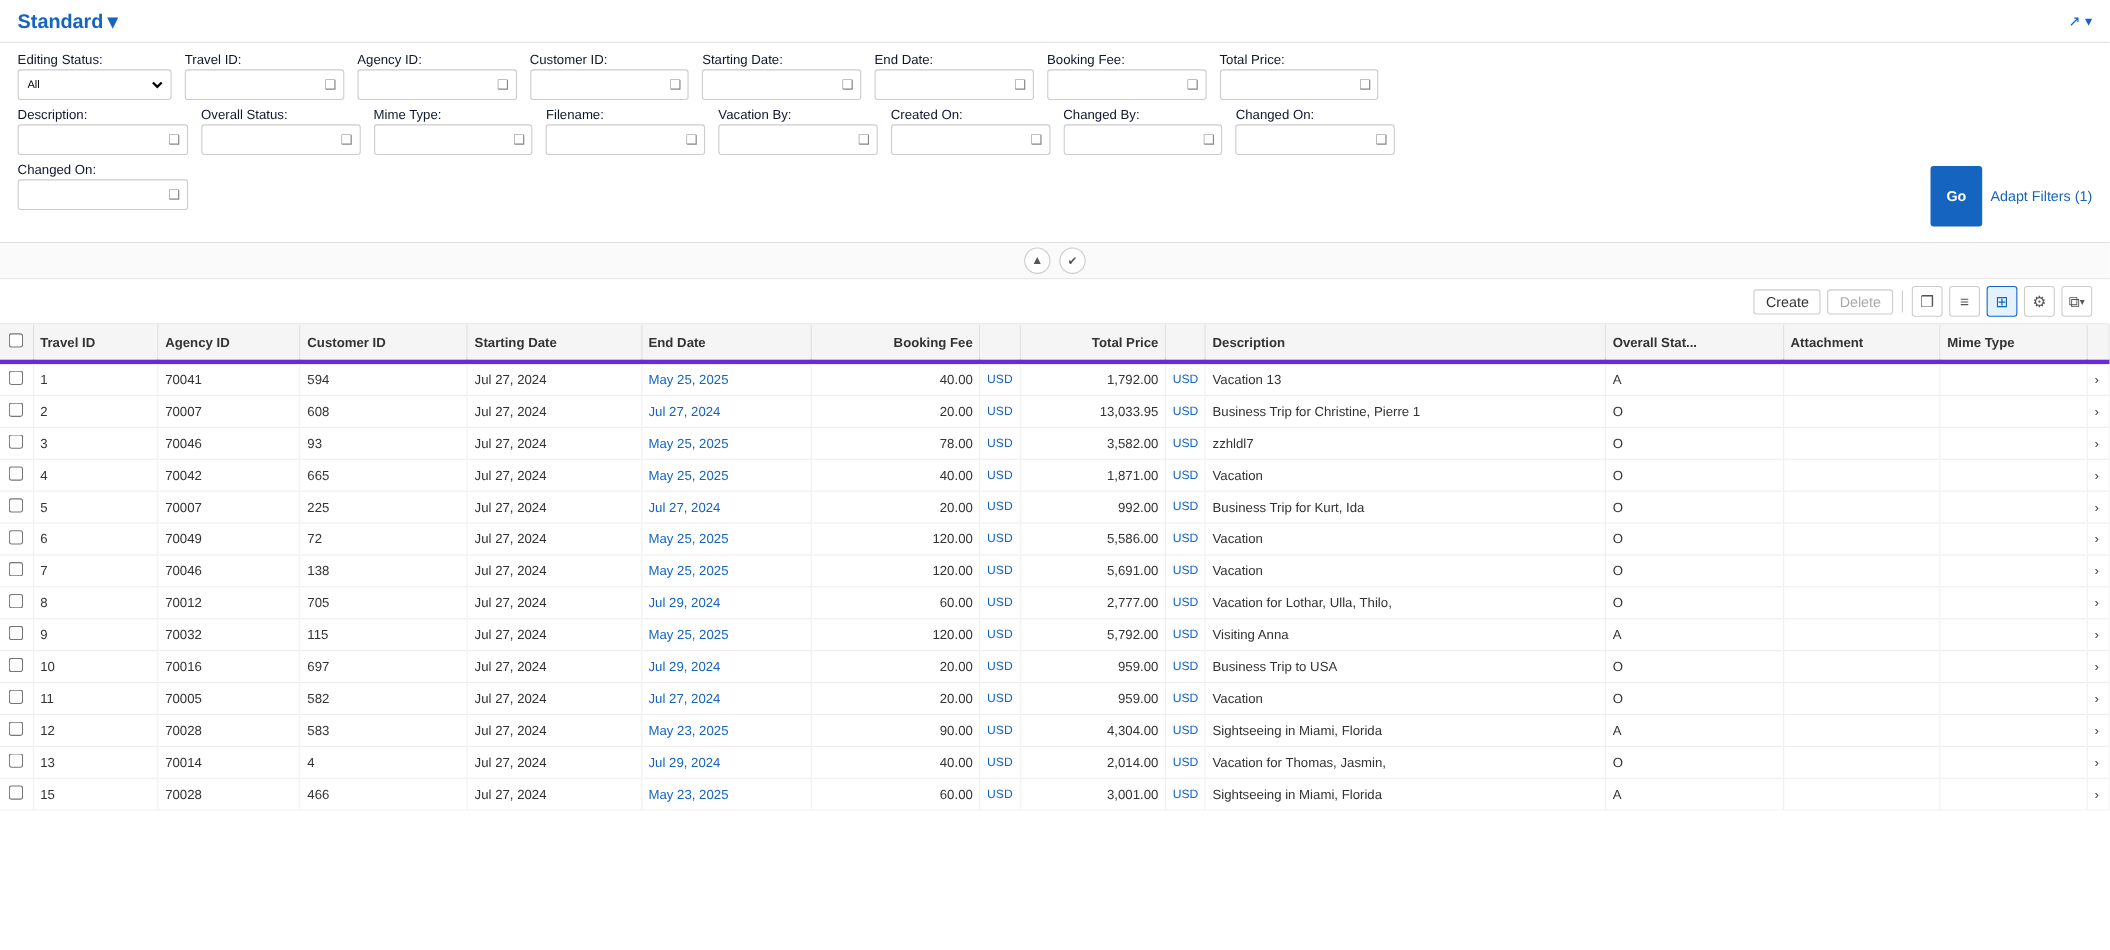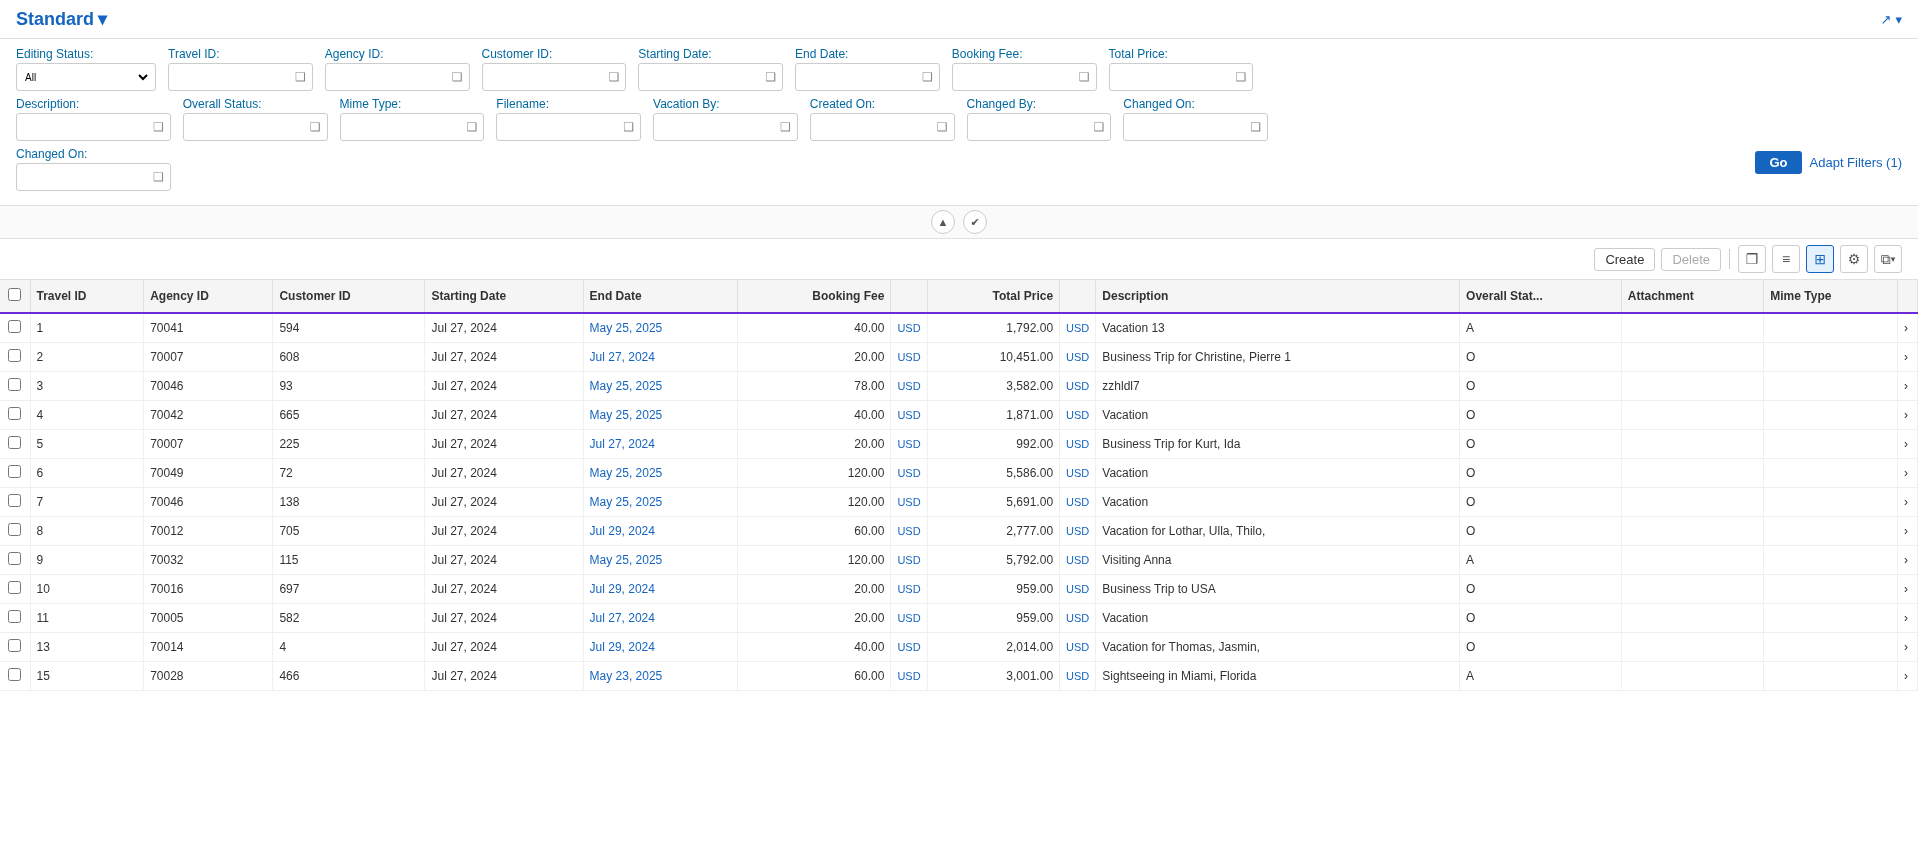--- a/index.html
+++ b/index.html
@@ -17,39 +17,39 @@
 
     .filter-section {
       padding: 8px 16px; border-bottom: 1px solid #e0e0e0; background: #fff;
     }
     .filter-row {
       display: flex; align-items: flex-start; gap: 12px; flex-wrap: wrap; margin-bottom: 6px;
     }
     .filter-field {
       display: flex; flex-direction: column; gap: 2px; min-width: 120px;
     }
-    .filter-field label { font-size: 12px; color: #0369a1; white-space: nowrap; }
+    .filter-field label { font-size: 12px; color: #0f172a; white-space: nowrap; }
     .filter-input-wrap {
       display: flex; align-items: center; border: 1px solid #ccc; border-radius: 3px;
       background: #fff; padding: 2px 4px; height: 28px;
     }
     .filter-input-wrap input {
       border: none; outline: none; font-size: 12px; width: 100%; background: transparent;
     }
     .filter-input-wrap select {
       border: none; outline: none; font-size: 10px; width: 100%; background: transparent; cursor: pointer;
     }
     .filter-icon { color: #888; font-size: 12px; cursor: pointer; padding: 2px; flex-shrink: 0; }
 
     .filter-actions {
       display: flex; align-items: center; justify-content: flex-end; gap: 8px; margin-top: 4px;
     }
     .btn-go {
       background: #1565c0; color: #fff; border: none; border-radius: 3px;
-      padding: 4px 14px; font-size: 13px; cursor: pointer; font-weight: bold; text-align: center;
+      padding: 20px 14px; font-size: 13px; cursor: pointer; font-weight: bold; text-align: center;
     }
     .btn-adapt {
       color: #1565c0; font-size: 13px; cursor: pointer; text-decoration: none;
     }
 
     .collapse-bar {
       display: flex; align-items: center; justify-content: center; gap: 8px;
       padding: 4px; border-bottom: 1px solid #e0e0e0; background: #fafafa;
     }
     .collapse-btn {
@@ -69,21 +69,21 @@
     .toolbar-btn:disabled { color: #aaa; cursor: not-allowed; }
     .toolbar-icon-btn {
       background: #fff; border: 1px solid #ccc; border-radius: 3px;
       width: 28px; height: 28px; display: flex; align-items: center; justify-content: center;
       cursor: pointer; font-size: 14px; color: #555;
     }
     .toolbar-icon-btn.active { background: #e3f2fd; border-color: #1565c0; color: #1565c0; }
     .toolbar-separator { width: 1px; height: 20px; background: #ccc; margin: 0 2px; }
 
     .data-table { width: 100%; border-collapse: collapse; font-size: 12px; }
-    .data-table thead tr { background: #f5f5f5; border-bottom: 2px solid #6d28d9; }
+    .data-table thead tr { background: #f5f5f5; border-bottom: 4px solid #6d28d9; }
     .data-table thead th {
       padding: 8px 6px; text-align: left; font-weight: 600; color: #333;
       border-right: 1px solid #e0e0e0; white-space: nowrap; user-select: none;
     }
     .data-table thead th:first-child { width: 30px; text-align: center; }
     .data-table tbody tr { border-bottom: 1px solid #eee; }
     .data-table tbody td {
       padding: 6px 6px; color: #333; border-right: 1px solid #f0f0f0; white-space: nowrap;
     }
     .data-table tbody td:first-child { text-align: center; }
@@ -323,21 +323,21 @@
       <td>
         <input type="checkbox" style="">
       </td>
       <td>2</td>
       <td>70007</td>
       <td>608</td>
       <td>Jul 27, 2024</td>
       <td style="color:#1565c0;">Jul 27, 2024</td>
       <td class="num">20.00</td>
       <td class="currency">USD</td>
-      <td class="num">10,451.00</td>
+      <td class="num">13,033.95</td>
       <td class="currency">USD</td>
       <td>Business Trip for Christine, Pierre 1</td>
       <td>O</td>
       <td></td>
       <td></td>
       <td class="chevron-right">›</td>
     </tr>
         <tr>
       <td>
         <input type="checkbox" style="">
@@ -506,20 +506,39 @@
       <td>Vacation</td>
       <td>O</td>
       <td></td>
       <td></td>
       <td class="chevron-right">›</td>
     </tr>
         <tr>
       <td>
         <input type="checkbox" style="">
       </td>
+      <td>12</td>
+      <td>70028</td>
+      <td>583</td>
+      <td>Jul 27, 2024</td>
+      <td style="color:#1565c0;">May 23, 2025</td>
+      <td class="num">90.00</td>
+      <td class="currency">USD</td>
+      <td class="num">4,304.00</td>
+      <td class="currency">USD</td>
+      <td>Sightseeing in Miami, Florida</td>
+      <td>A</td>
+      <td></td>
+      <td></td>
+      <td class="chevron-right">›</td>
+    </tr>
+        <tr>
+      <td>
+        <input type="checkbox" style="">
+      </td>
       <td>13</td>
       <td>70014</td>
       <td>4</td>
       <td>Jul 27, 2024</td>
       <td style="color:#1565c0;">Jul 29, 2024</td>
       <td class="num">40.00</td>
       <td class="currency">USD</td>
       <td class="num">2,014.00</td>
       <td class="currency">USD</td>
       <td>Vacation for Thomas, Jasmin,</td>

